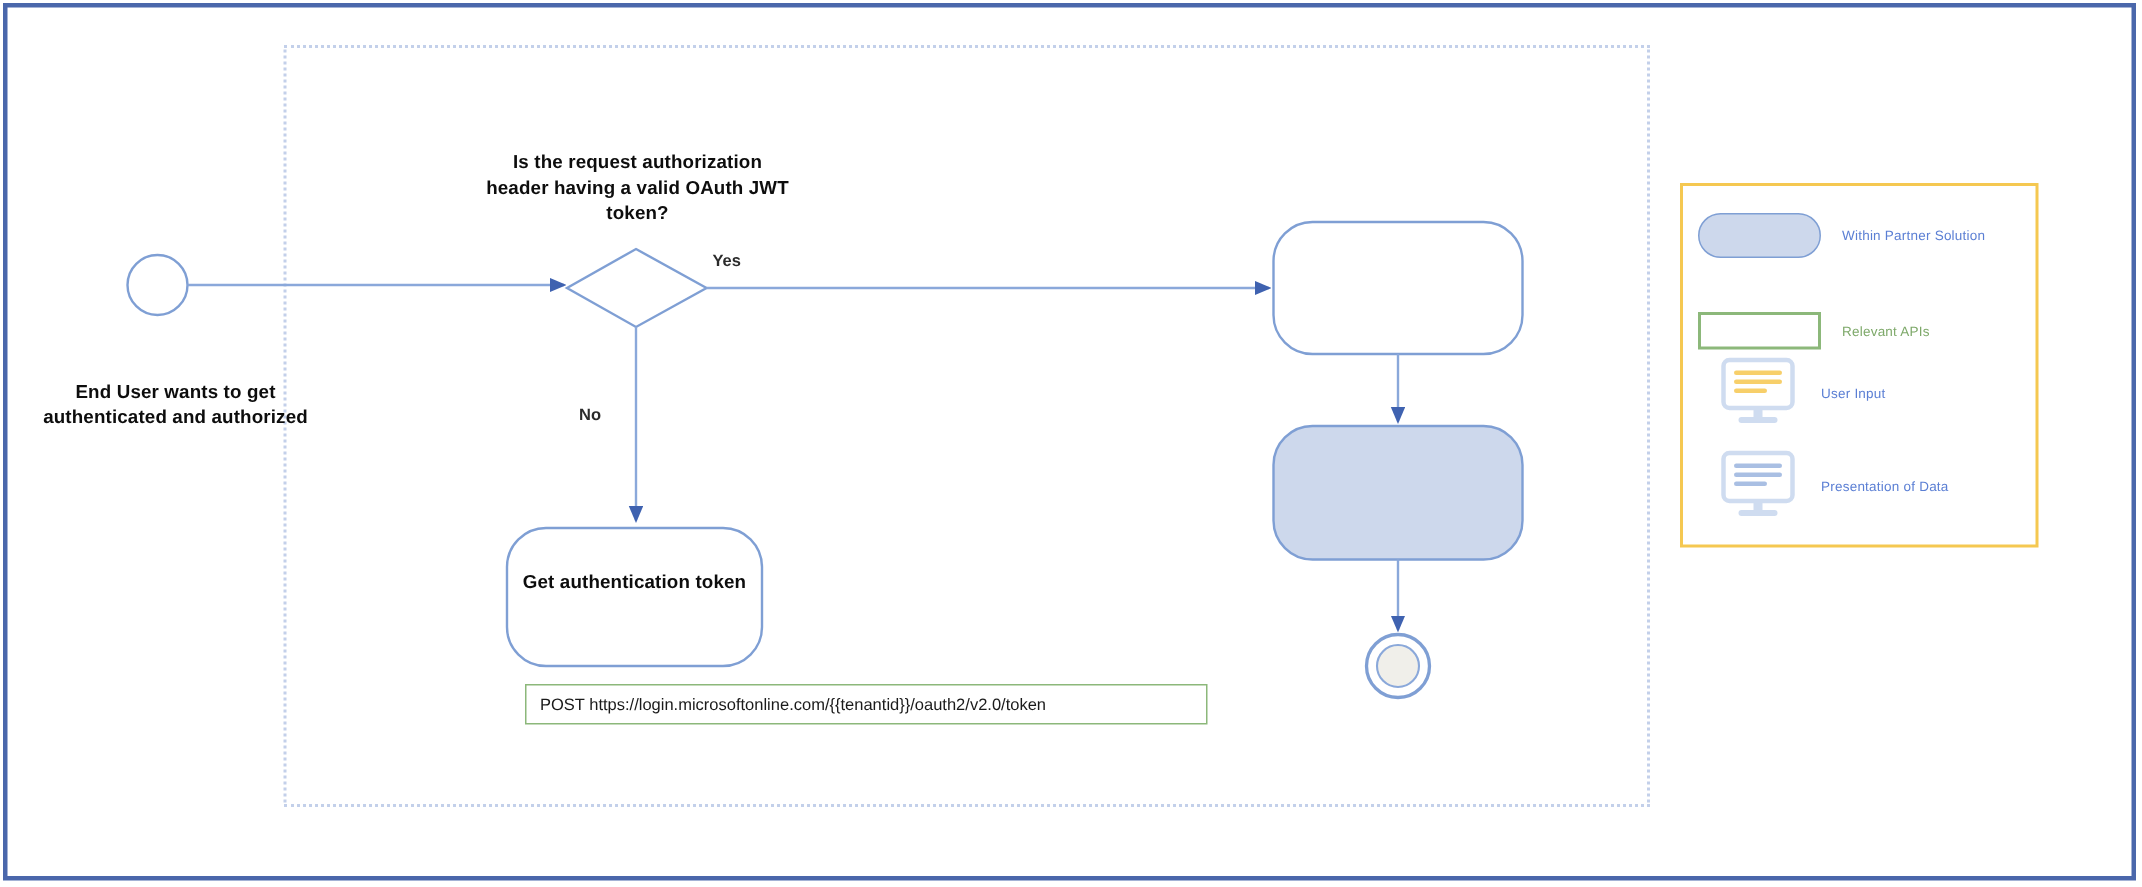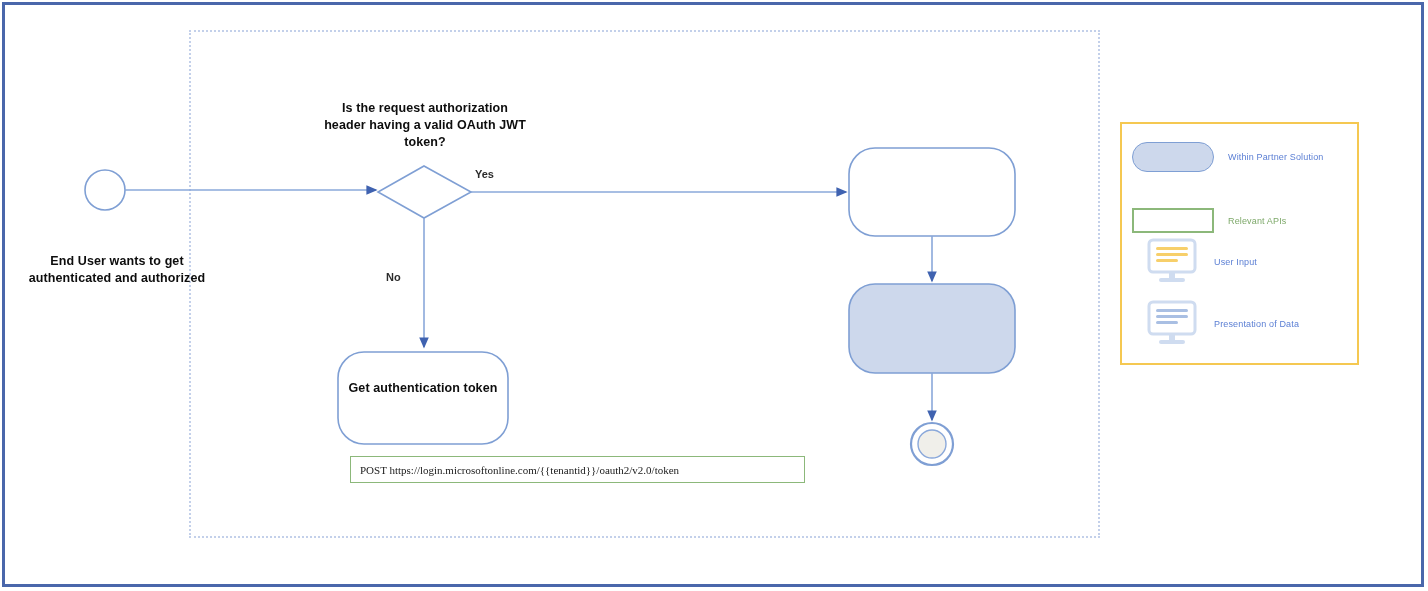--- a/index.html
+++ b/index.html
@@ -69,21 +69,21 @@
     background: #ffffff;
     box-sizing: border-box;
     display: flex;
     align-items: center;
   }
   .api-box-text {
     font-size: 11px;
     color: #1a1a1a;
     padding-left: 9px;
     white-space: nowrap;
-    font-family: Liberation Serif, serif;
+    font-family: Liberation Sans, sans-serif;
   }
   
   .legend {
     position: absolute;
     left: 1120px;
     top: 122px;
     width: 239px;
     height: 243px;
     border: 2.5px solid #f5c851;
     background: #ffffff;

